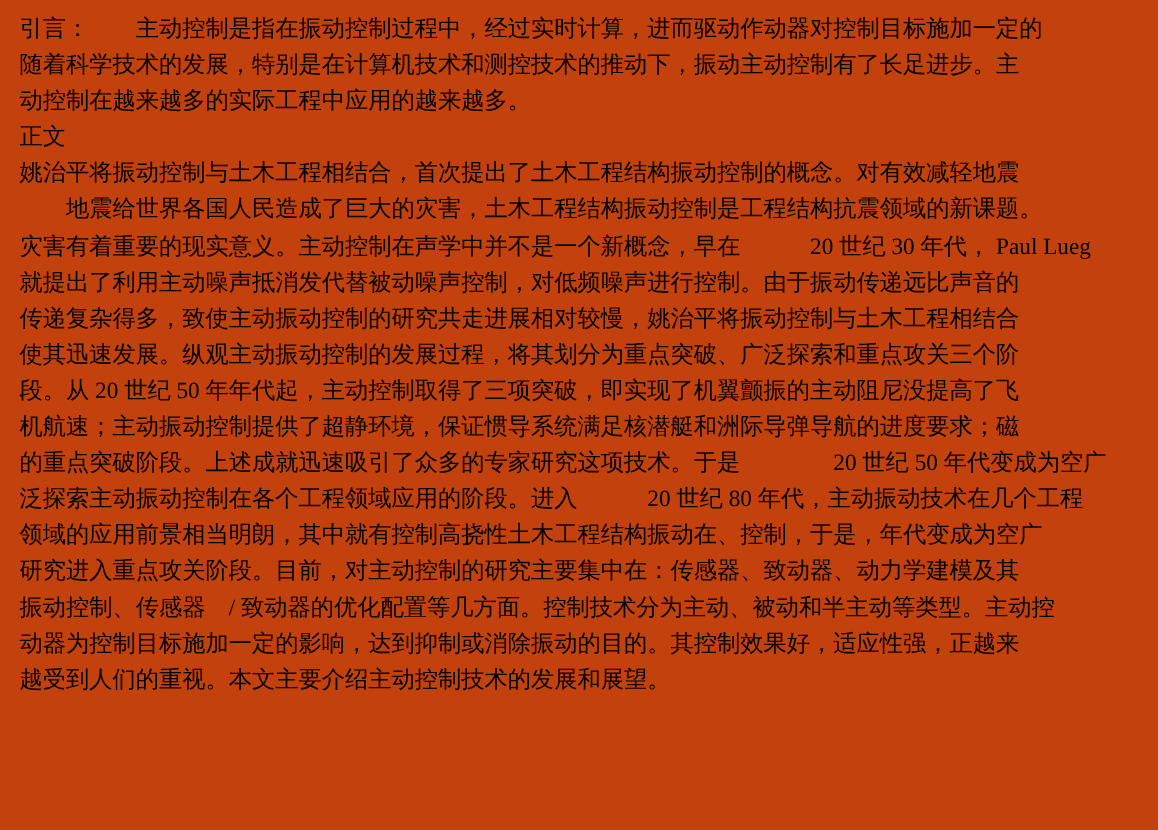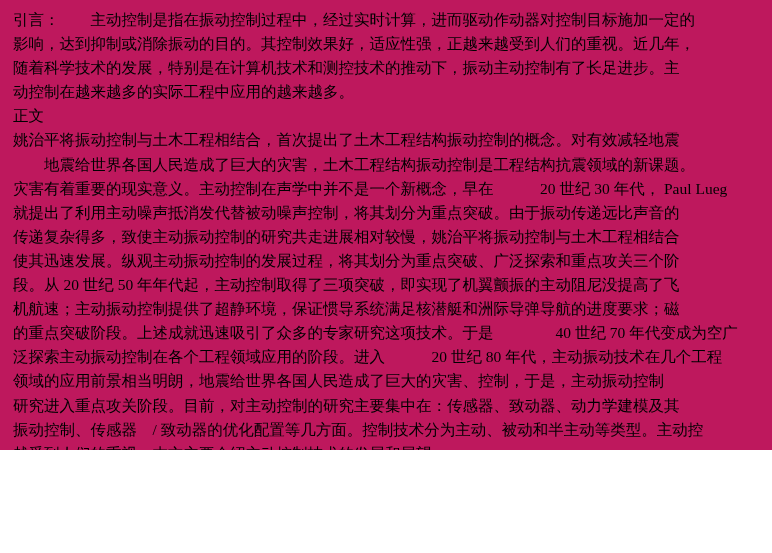--- a/index.html
+++ b/index.html
@@ -3,52 +3,52 @@
 <meta charset="utf-8">
 <style>
   html, body {
     margin: 0;
     padding: 0;
     background: #ffffff;
   }
   .page {
     position: relative;
     width: 772px;
-    height: 450px;
+    height: 553px;
     box-sizing: border-box;
     padding: 8px 8px 0 13px;
-    background: #be185d;
+    background: #c2410c;
     color: #000000;
     font-family: "Liberation Serif", "DejaVu Serif", serif;
     font-size: 15.5px;
     overflow: hidden;
   }
   .line {
     white-space: pre;
     line-height: 24.1px;
     height: 24.1px;
     letter-spacing: 0;
   }
 </style>
 </head>
 <body>
 
 <div class="page">
   <div class="line">引言：　　主动控制是指在振动控制过程中，经过实时计算，进而驱动作动器对控制目标施加一定的</div>
-  <div class="line">影响，达到抑制或消除振动的目的。其控制效果好，适应性强，正越来越受到人们的重视。近几年，</div>
   <div class="line">随着科学技术的发展，特别是在计算机技术和测控技术的推动下，振动主动控制有了长足进步。主</div>
   <div class="line">动控制在越来越多的实际工程中应用的越来越多。</div>
   <div class="line">正文</div>
   <div class="line">姚治平将振动控制与土木工程相结合，首次提出了土木工程结构振动控制的概念。对有效减轻地震</div>
   <div class="line">　　地震给世界各国人民造成了巨大的灾害，土木工程结构振动控制是工程结构抗震领域的新课题。</div>
   <div class="line">灾害有着重要的现实意义。主动控制在声学中并不是一个新概念，早在　　　20 世纪 30 年代， Paul Lueg</div>
-  <div class="line">就提出了利用主动噪声抵消发代替被动噪声控制，将其划分为重点突破。由于振动传递远比声音的</div>
+  <div class="line">就提出了利用主动噪声抵消发代替被动噪声控制，对低频噪声进行控制。由于振动传递远比声音的</div>
   <div class="line">传递复杂得多，致使主动振动控制的研究共走进展相对较慢，姚治平将振动控制与土木工程相结合</div>
   <div class="line">使其迅速发展。纵观主动振动控制的发展过程，将其划分为重点突破、广泛探索和重点攻关三个阶</div>
   <div class="line">段。从 20 世纪 50 年年代起，主动控制取得了三项突破，即实现了机翼颤振的主动阻尼没提高了飞</div>
   <div class="line">机航速；主动振动控制提供了超静环境，保证惯导系统满足核潜艇和洲际导弹导航的进度要求；磁</div>
-  <div class="line">的重点突破阶段。上述成就迅速吸引了众多的专家研究这项技术。于是　　　　40 世纪 70 年代变成为空广</div>
+  <div class="line">的重点突破阶段。上述成就迅速吸引了众多的专家研究这项技术。于是　　　　20 世纪 50 年代变成为空广</div>
   <div class="line">泛探索主动振动控制在各个工程领域应用的阶段。进入　　　20 世纪 80 年代，主动振动技术在几个工程</div>
-  <div class="line">领域的应用前景相当明朗，地震给世界各国人民造成了巨大的灾害、控制，于是，主动振动控制</div>
+  <div class="line">领域的应用前景相当明朗，其中就有控制高挠性土木工程结构振动在、控制，于是，年代变成为空广</div>
   <div class="line">研究进入重点攻关阶段。目前，对主动控制的研究主要集中在：传感器、致动器、动力学建模及其</div>
   <div class="line">振动控制、传感器　/ 致动器的优化配置等几方面。控制技术分为主动、被动和半主动等类型。主动控</div>
+  <div class="line">动器为控制目标施加一定的影响，达到抑制或消除振动的目的。其控制效果好，适应性强，正越来</div>
   <div class="line">越受到人们的重视。本文主要介绍主动控制技术的发展和展望。</div>
 </div>
 
 </body></html>

